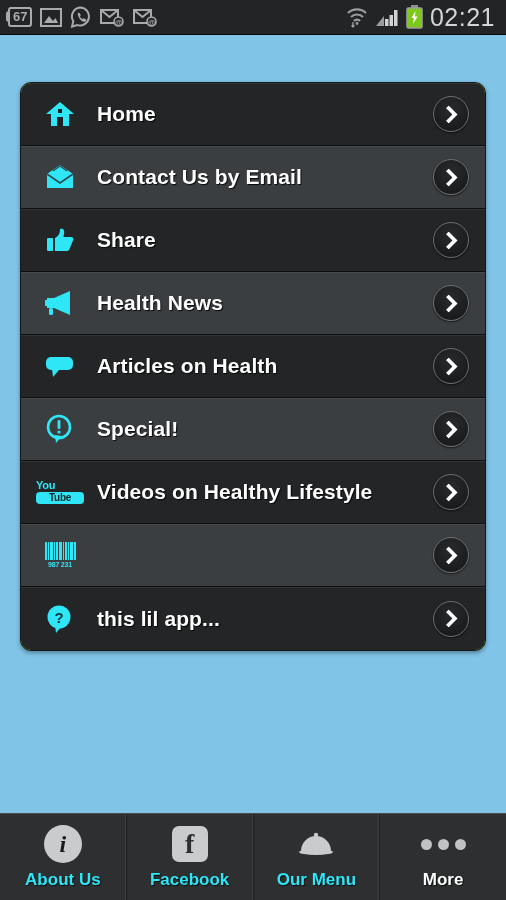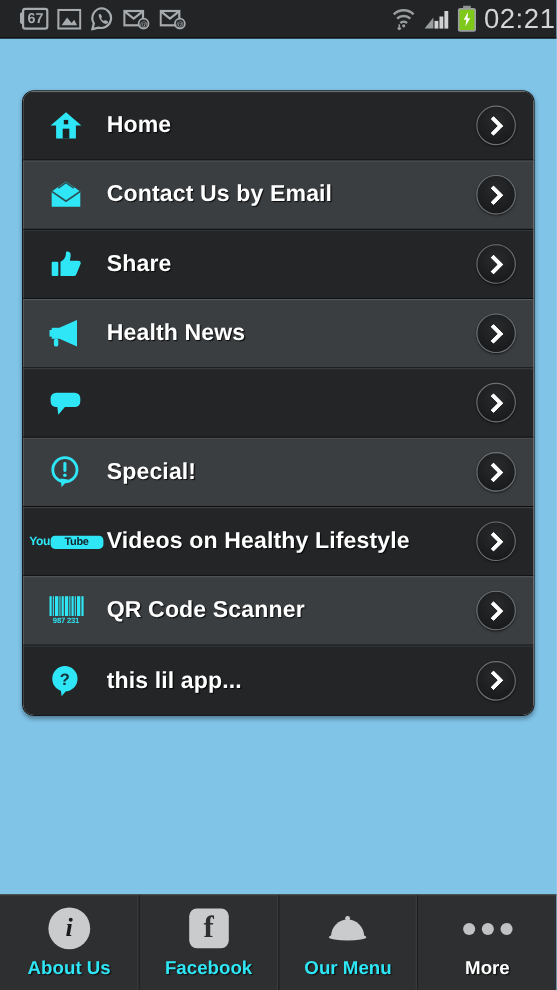--- a/index.html
+++ b/index.html
@@ -12,22 +12,22 @@
   body { position: relative; }
 
   
   .statusbar {
     position: absolute; top: 0; left: 0;
     width: 506px; height: 35px;
     background: #222426;
     display: flex; align-items: center;
     border-bottom: 1px solid #0b0c0d;
   }
-  .sb-left { display: flex; align-items: center; gap: 8px; padding-left: 20px; }
-  .sb-right { margin-left: auto; display: flex; align-items: center; gap: 7px; padding-right: 1px; }
+  .sb-left { display: flex; align-items: center; gap: 8px; padding-left: 8px; }
+  .sb-right { margin-left: auto; display: flex; align-items: center; gap: 7px; padding-right: 11px; }
   .sb-clock {
     color: #d2d4d6; font-size: 25px; letter-spacing: 0.5px;
     font-family: "Liberation Sans", sans-serif;
   }
   .badge67 {
     border: 2px solid #a8abad; border-radius: 3px;
     color: #a8abad; font-size: 13px; font-weight: bold;
     padding: 0px 3px 1px 3px; line-height: 15px;
     position: relative;
   }
@@ -35,21 +35,21 @@
     content:""; position:absolute; left:-4px; top:2px;
     width:3px; height:11px; border-left:2px solid #a8abad;
     border-radius: 3px 0 0 3px;
   }
   .svgicon { display: block; }
 
   
   .panel {
     position: absolute; left: 20px; top: 82px;
     width: 466px;
-    background: #e5e5e5;
+    background: #84cc16;
     border-radius: 11px;
     border: 1px solid #15171a;
     box-shadow: 0 2px 4px rgba(0,0,0,.35);
     overflow: hidden;
   }
   .row {
     position: relative;
     height: 63px;
     display: flex; align-items: center;
     padding: 0 0 0 22px;
@@ -88,21 +88,21 @@
   .chevron:after {
     content: "";
     width: 9px; height: 9px;
     border-top: 4px solid #fff;
     border-right: 4px solid #fff;
     transform: rotate(45deg) translate(-2px, 2px);
     border-radius: 1px;
   }
 
   
-  .yt-icon { display:flex; align-items:center; line-height:1; }
+  .yt-icon { display:flex; flex-direction:column; align-items:flex-start; line-height:1; }
   .yt-you { font-size: 11px; font-weight: bold; color:#2ee6f6; letter-spacing:-.3px; }
   .yt-tube {
     font-size: 10px; font-weight: bold; color:#13232a;
     background:#2ee6f6; border-radius:4px; padding:1px 13px; margin-top:1px;
     letter-spacing:-.3px;
   }
   .bar-icon { display:flex; flex-direction:column; align-items:center; }
   .bar-lines { display:flex; gap:1px; height:18px; align-items:stretch; }
   .bar-lines i { display:block; background:#2ee6f6; }
   .bar-num { font-size:7px; color:#2ee6f6; letter-spacing:-.2px; margin-top:1px; font-weight:bold; }
@@ -269,20 +269,21 @@
     <span class="chevron"></span>
   </div>
 
   <div class="row dark">
     <span class="row-icon">
       <svg width="32" height="26" viewBox="0 0 32 26">
         <rect x="2" y="4" width="27" height="13" rx="5" fill="#2ee6f6"></rect>
         <path d="M8 16 L9 24 L15 17 Z" fill="#2ee6f6"></path>
       </svg>
     </span>
+    <span class="row-label">Articles on Health</span>
     <span class="chevron"></span>
   </div>
 
   <div class="row light">
     <span class="row-icon">
       <svg width="30" height="30" viewBox="0 0 30 30">
         <circle cx="14" cy="13" r="11" fill="none" stroke="#2ee6f6" stroke-width="2.6"></circle>
         <path d="M10 21 L11 29 L17 22" fill="#2ee6f6"></path>
         <rect x="12.6" y="6" width="2.8" height="9" rx="1.3" fill="#2ee6f6"></rect>
         <circle cx="14" cy="18" r="1.6" fill="#2ee6f6"></circle>
@@ -315,21 +316,20 @@
             <i style="width:3px"></i>
           <i style="width:1px"></i>
             <i style="width:2px"></i>
             <i style="width:1px"></i>
           <i style="width:3px"></i>
             <i style="width:2px"></i>
         </span>
         <span class="bar-num">987 231</span>
       </span>
     </span>
-    <span class="row-label">QR Code Scanner</span>
     <span class="chevron"></span>
   </div>
 
   <div class="row dark">
     <span class="row-icon">
       <svg width="30" height="30" viewBox="0 0 30 30">
         <circle cx="14" cy="13" r="11.5" fill="#2ee6f6"></circle>
         <path d="M10 21 L11 29 L17 22 Z" fill="#2ee6f6"></path>
         <text x="14" y="19" font-size="15" font-weight="bold" fill="#16323a" text-anchor="middle" font-family="Liberation Sans">?</text>
       </svg>

